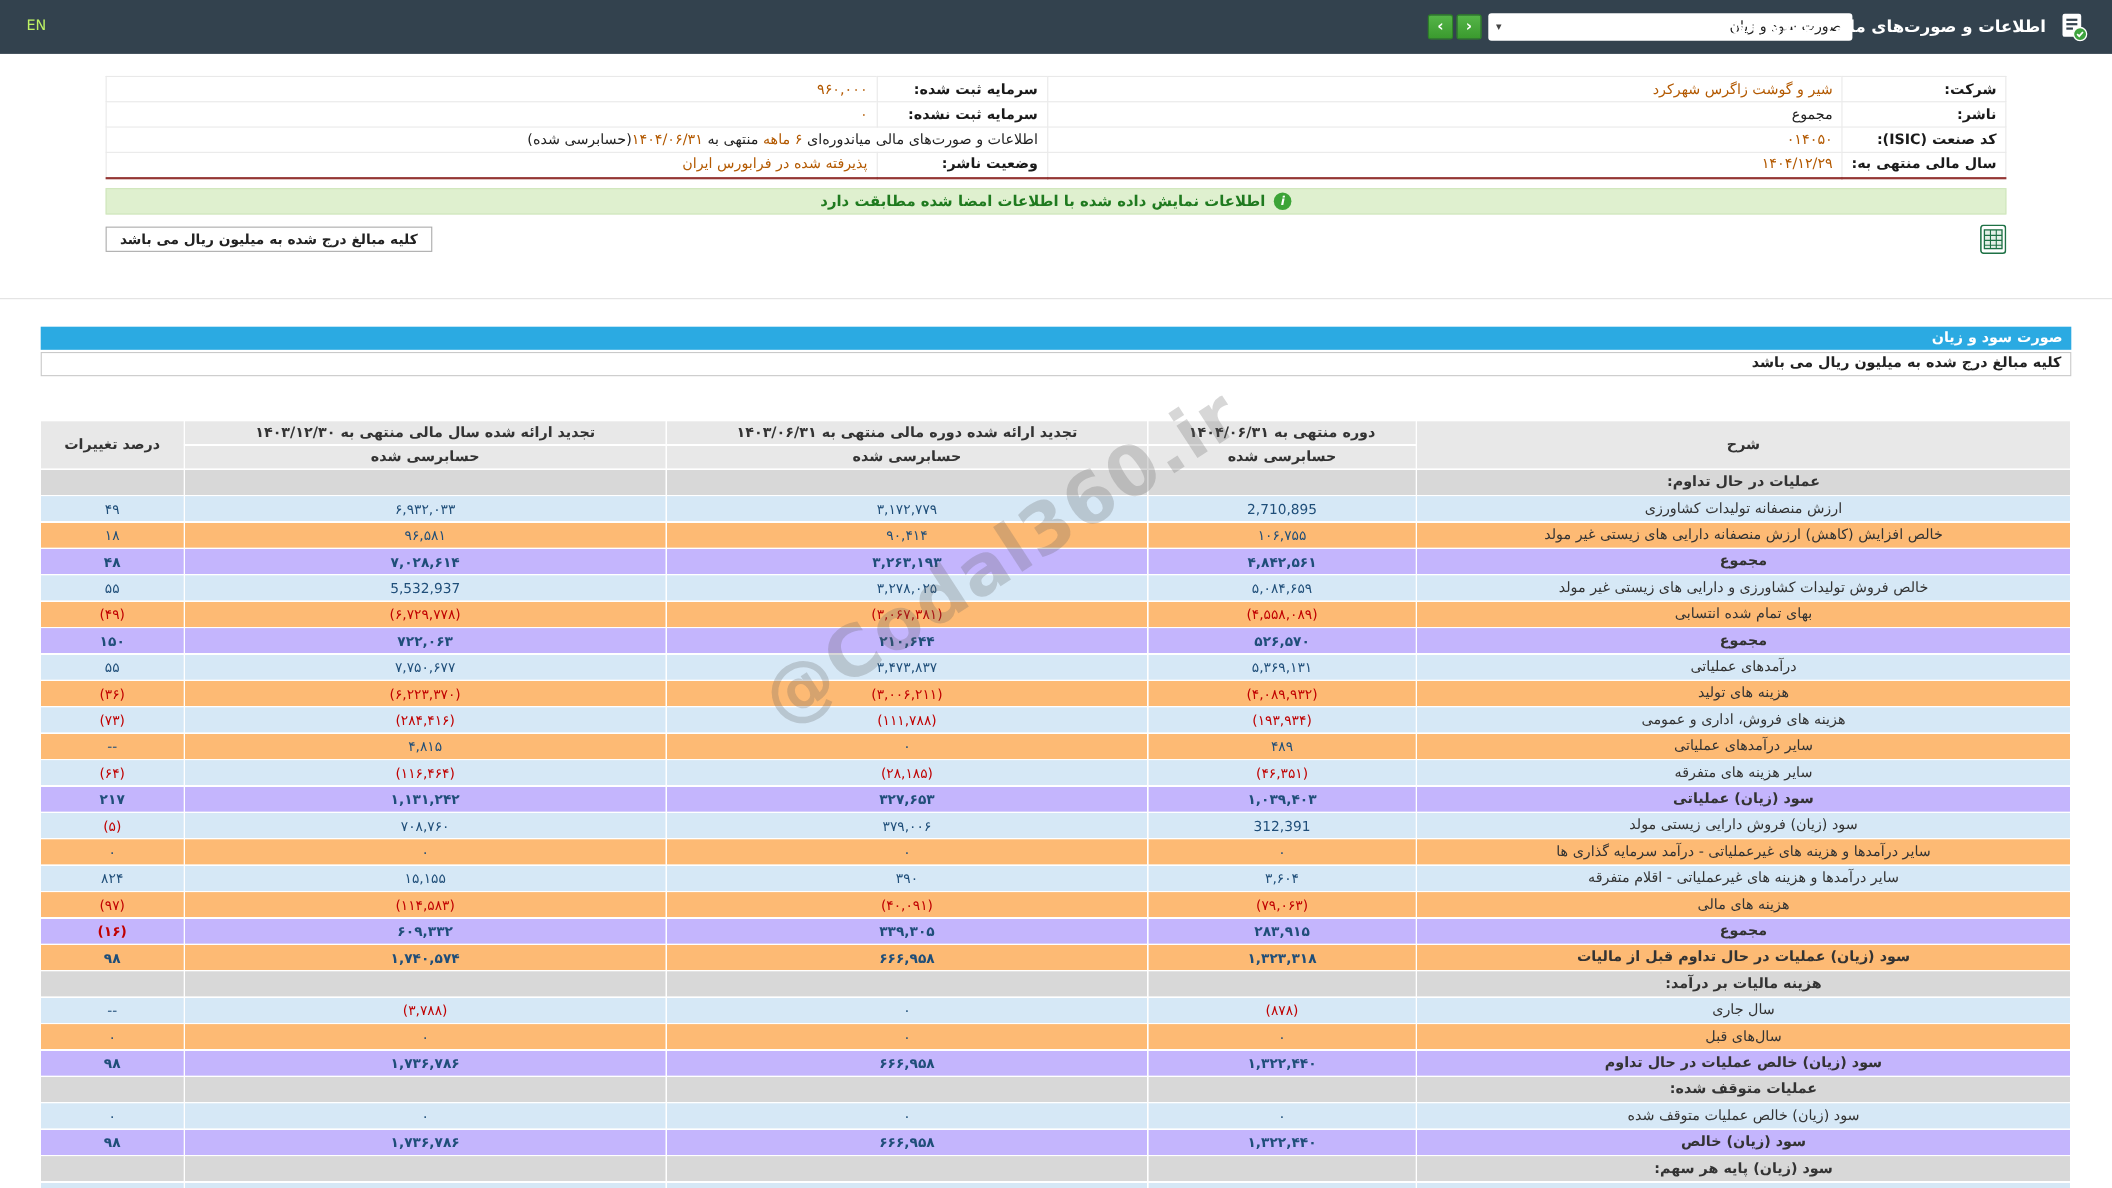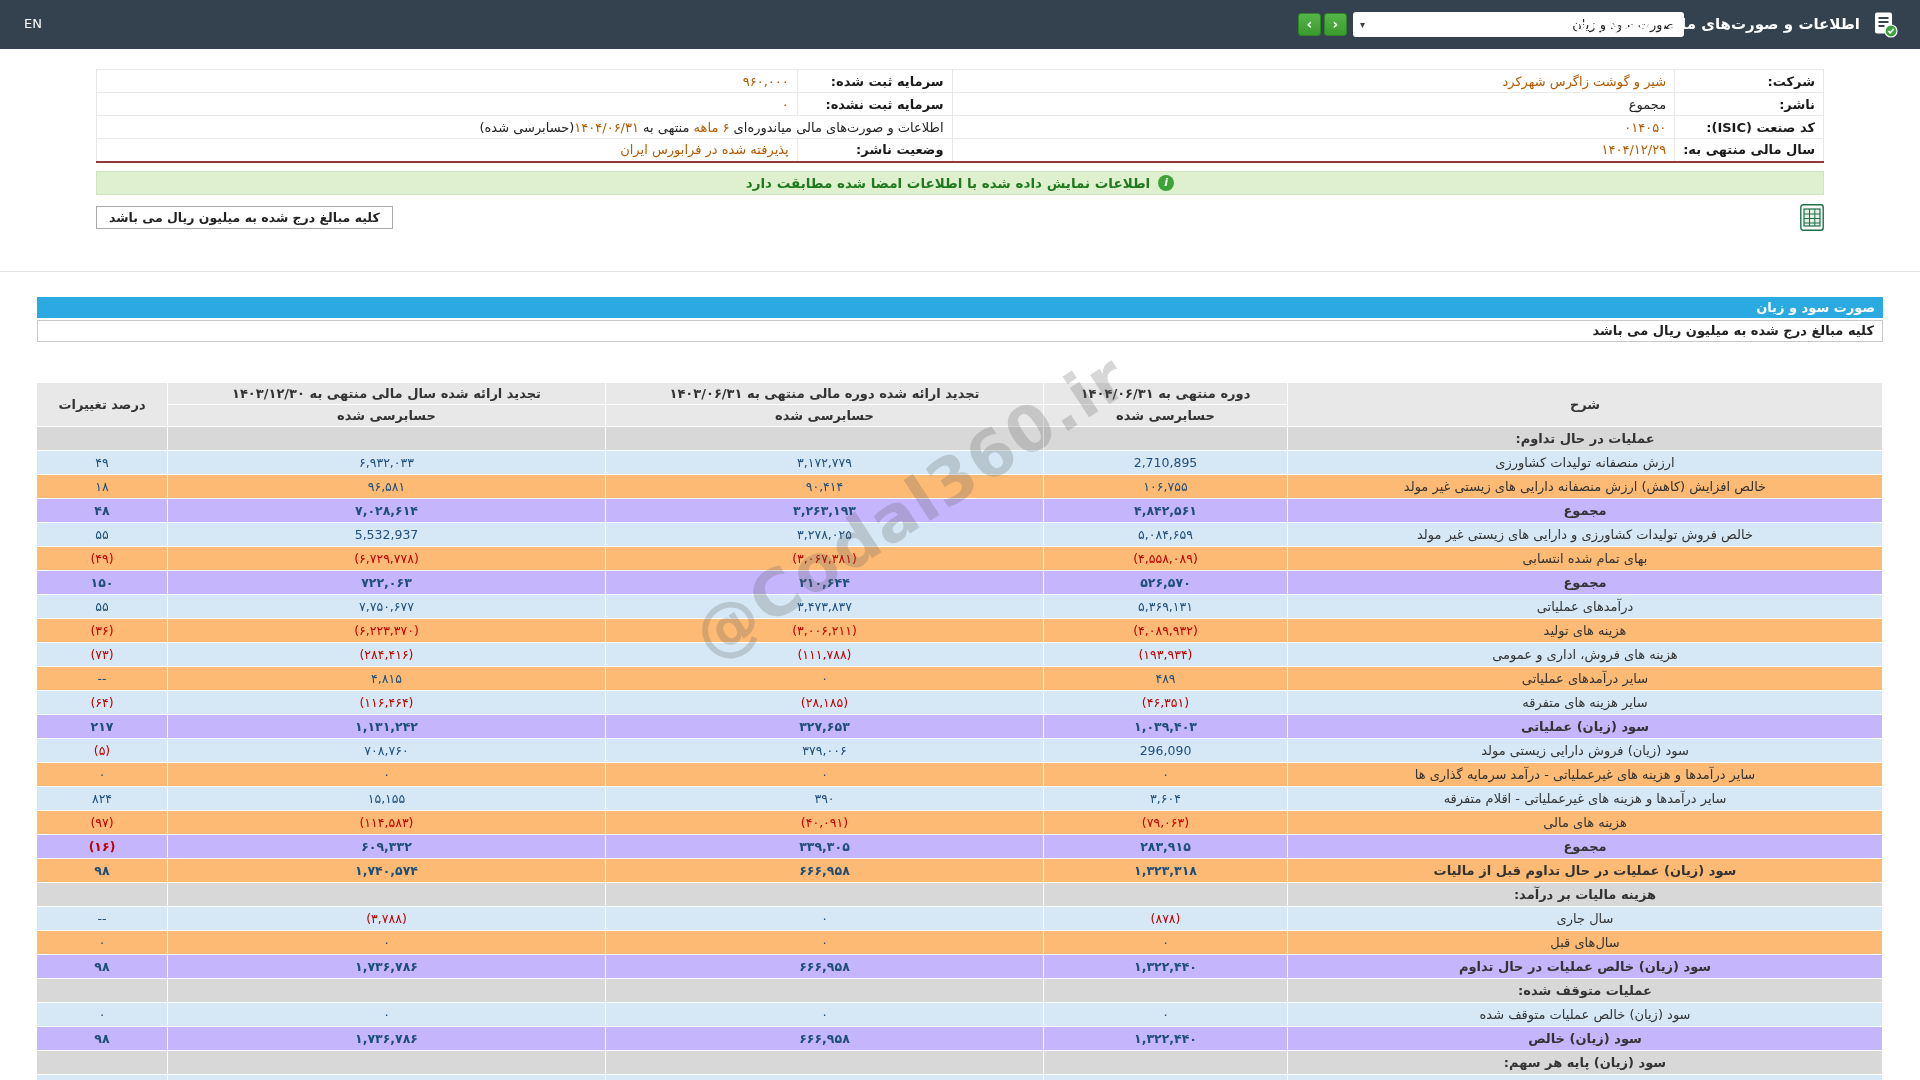--- a/index.html
+++ b/index.html
@@ -5,21 +5,21 @@
   * { margin:0; padding:0; box-sizing:border-box; }
   html, body {
     width:1920px; height:1080px; overflow:hidden;
     background:#fff;
     font-family:"DejaVu Sans", sans-serif;
   }
   body { position:relative; direction:rtl; }
 
   
   .topbar { position:relative; height:49px; background:#33424E; }
-  .topbar .en-link { position:absolute; left:24px; top:16px; color:#ffffff; font-size:13px; cursor:pointer; }
+  .topbar .en-link { position:absolute; left:24px; top:16px; color:#bef264; font-size:13px; cursor:pointer; }
   .topbar .report-icon { position:absolute; right:22px; top:11px; width:27px; height:27px; }
   .topbar .bar-title { position:absolute; right:60px; top:15px; color:#fff; font-size:15px; font-weight:bold; white-space:nowrap; }
   .topbar .stmt-select {
     position:absolute; right:236px; top:12px; width:331px; height:25px;
     background:#fff; border-radius:3px; font-size:13px; line-height:25px;
     padding:0 10px 0 22px; color:#222; cursor:pointer; white-space:nowrap; overflow:hidden;
   }
   .topbar .stmt-select .caret { position:absolute; left:7px; top:0; font-size:10px; color:#444; line-height:25px; }
   .topbar .nav-btns { position:absolute; right:573px; top:13px; display:flex; gap:3px; }
   .topbar .nav-btn {
@@ -288,21 +288,21 @@
         </tr>
         <tr class="row-yellow">
           <td>سود (زیان) عملیاتی</td>
           <td class="num">۱,۰۳۹,۴۰۳</td>
           <td class="num">۳۲۷,۶۵۳</td>
           <td class="num">۱,۱۳۱,۲۴۲</td>
           <td class="num">۲۱۷</td>
         </tr>
         <tr class="row-blue">
           <td>سود (زیان) فروش دارایی زیستی مولد</td>
-          <td class="num">296,090</td>
+          <td class="num">312,391</td>
           <td class="num">۳۷۹,۰۰۶</td>
           <td class="num">۷۰۸,۷۶۰</td>
           <td class="num neg">(۵)</td>
         </tr>
         <tr class="row-white">
           <td>سایر درآمدها و هزینه های غیرعملیاتی - درآمد سرمایه گذاری ها</td>
           <td class="num">۰</td>
           <td class="num">۰</td>
           <td class="num">۰</td>
           <td class="num">۰</td>

